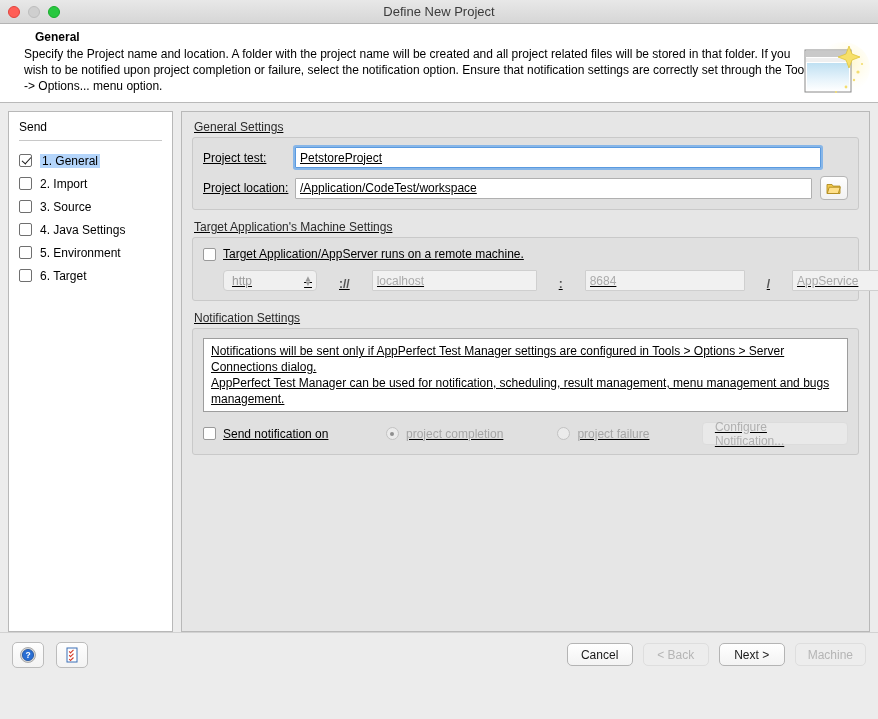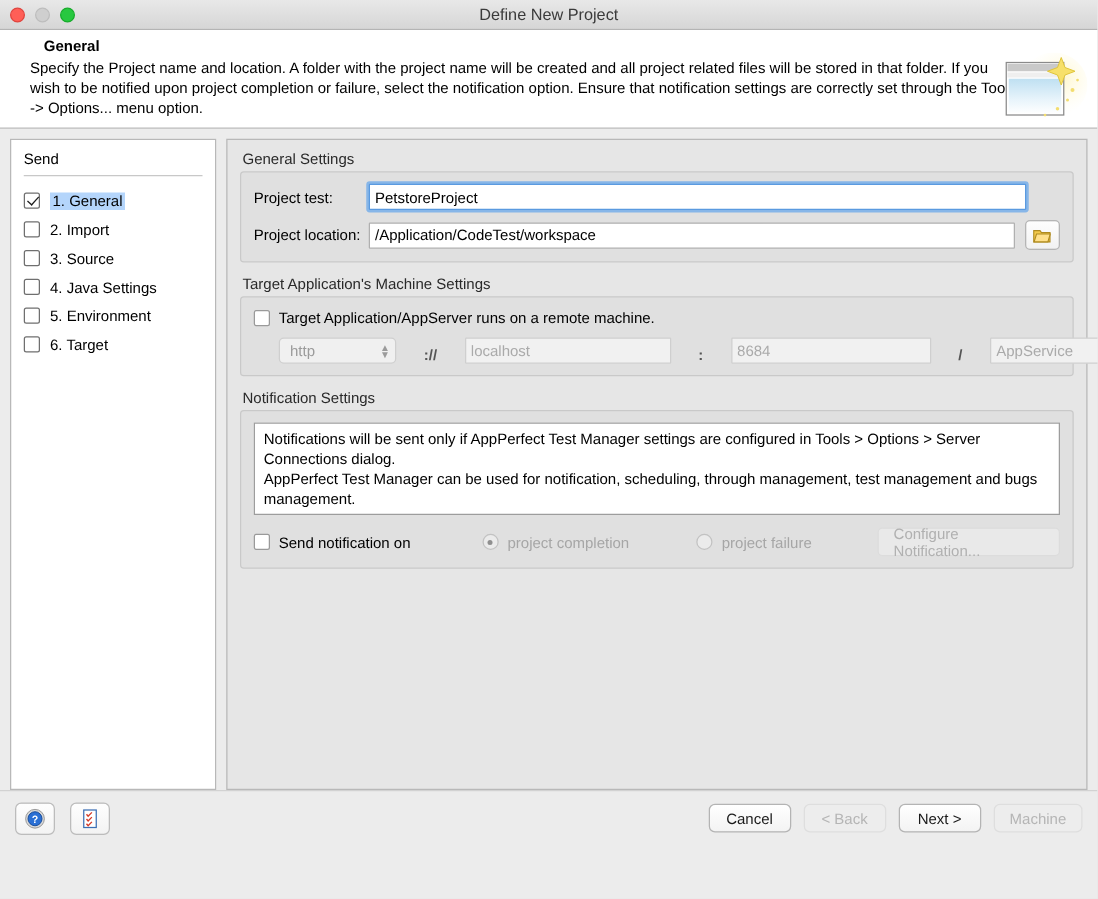--- a/index.html
+++ b/index.html
@@ -148,20 +148,21 @@
   }
 
   
   .content-panel {
     flex: 1;
     background: #e6e6e6;
     border: 1px solid #b8b8b8;
     box-sizing: border-box;
     padding: 8px 10px;
     min-width: 0;
+    text-decoration: underline;
   }
 
   .group { margin-bottom: 10px; }
   .group-title {
     font-size: 12px;
     color: #2a2a2a;
     margin-bottom: 3px;
     padding-left: 2px;
   }
   .group-box {
@@ -495,21 +496,21 @@
 
         </div>
       </div>
 
       <div class="group">
         <div class="group-title">Notification Settings</div>
         <div class="group-box">
 
           <div class="notice-box">
             <div>Notifications will be sent only if AppPerfect Test Manager settings are configured in Tools &gt; Options &gt; Server Connections dialog.</div>
-            <div>AppPerfect Test Manager can be used for notification, scheduling, through management, test management and bugs management.</div>
+            <div>AppPerfect Test Manager can be used for notification, scheduling, result management, menu management and bugs management.</div>
           </div>
 
           <div class="notif-row">
             <div class="chk-line">
               <div class="cb"></div>
               <span>Send notification on</span>
             </div>
 
             <div class="radio-item c1">
               <div class="radio selected"></div>

